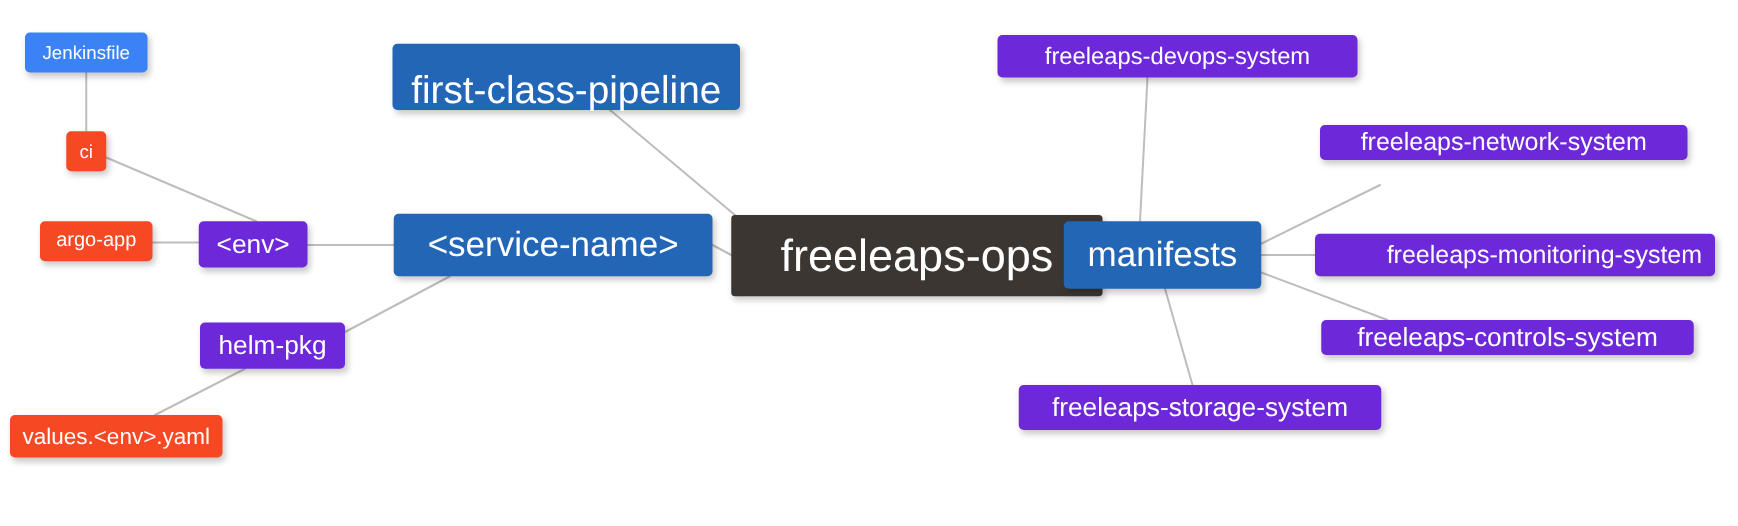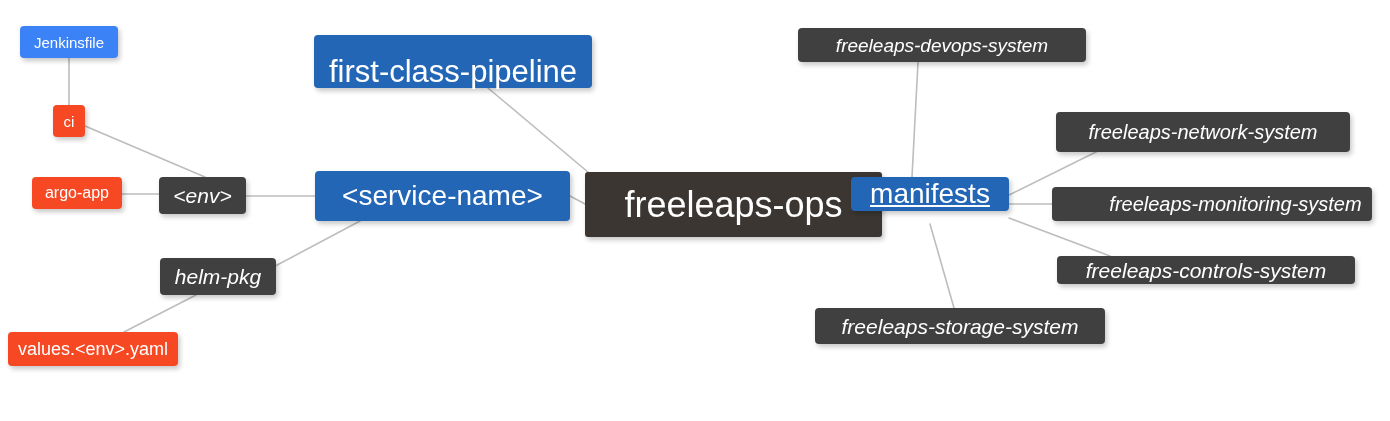--- a/index.html
+++ b/index.html
@@ -42,21 +42,21 @@
     user-select: none;
   }
   .node-label {
     display: block;
     color: #ffffff;
     text-align: center;
   }
   
   .n-root     { background: #3b3632; }
   .n-blue     { background: #2266b5; }
-  .n-green    { background: #404040; font-style: italic; }
+  .n-green    { background: #6d28d9; }
   .n-orange   { background: #3b82f6; }
   .n-red      { background: #f64823; }
 
   
   .n-root { border-radius: 3px; }
 </style>
 </head>
 <body>
 
 <div id="canvas">
@@ -97,27 +97,27 @@
       </div>
       <div class="node n-blue" style="left: 314px; top: 35px; width: 278px; height: 53px;">
         <span class="node-label" style="font-size: 31px; margin-top: 20px;">first-class-pipeline</span>
       </div>
       <div class="node n-blue" style="left: 315px; top: 171px; width: 255px; height: 50px;">
         <span class="node-label" style="font-size: 28px;">&lt;service-name&gt;</span>
       </div>
       <div class="node n-root" style="left: 585px; top: 172px; width: 297px; height: 65px;">
         <span class="node-label" style="font-size: 36px;">freeleaps-ops</span>
       </div>
-      <div class="node n-blue" style="left: 851px; top: 177px; width: 158px; height: 34px; text-decoration: underline;">
+      <div class="node n-blue" style="left: 851px; top: 177px; width: 158px; height: 54px;">
         <span class="node-label" style="font-size: 28px;">manifests</span>
       </div>
       <div class="node n-green" style="left: 798px; top: 28px; width: 288px; height: 34px;">
         <span class="node-label" style="font-size: 19px;">freeleaps-devops-system</span>
       </div>
-      <div class="node n-green" style="left: 1056px; top: 112px; width: 294px; height: 40px;">
+      <div class="node n-green" style="left: 1056px; top: 100px; width: 294px; height: 28px;">
         <span class="node-label" style="font-size: 20px;">freeleaps-network-system</span>
       </div>
       <div class="node n-green" style="left: 1052px; top: 187px; width: 320px; height: 34px;">
         <span class="node-label" style="font-size: 20px; margin-left: 47px;">freeleaps-monitoring-system</span>
       </div>
       <div class="node n-green" style="left: 1057px; top: 256px; width: 298px; height: 28px;">
         <span class="node-label" style="font-size: 21px;">freeleaps-controls-system</span>
       </div>
       <div class="node n-green" style="left: 815px; top: 308px; width: 290px; height: 36px;">
         <span class="node-label" style="font-size: 21px;">freeleaps-storage-system</span>

